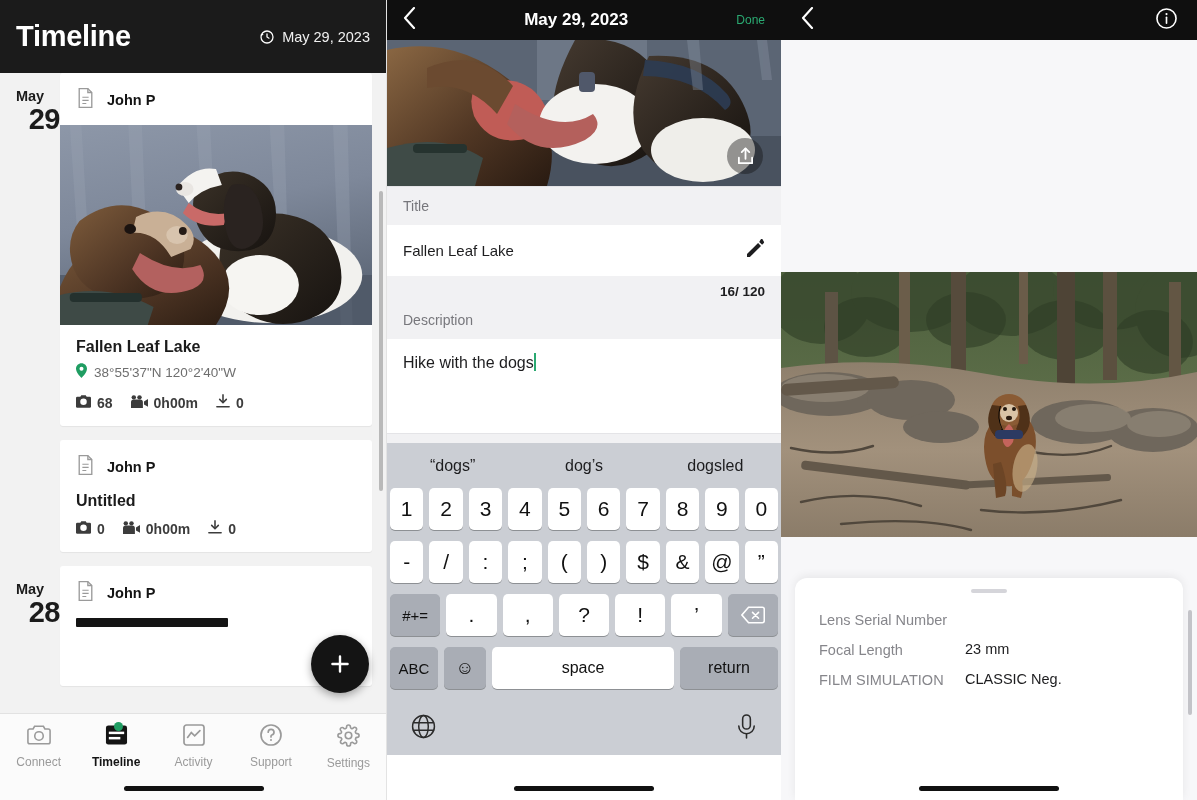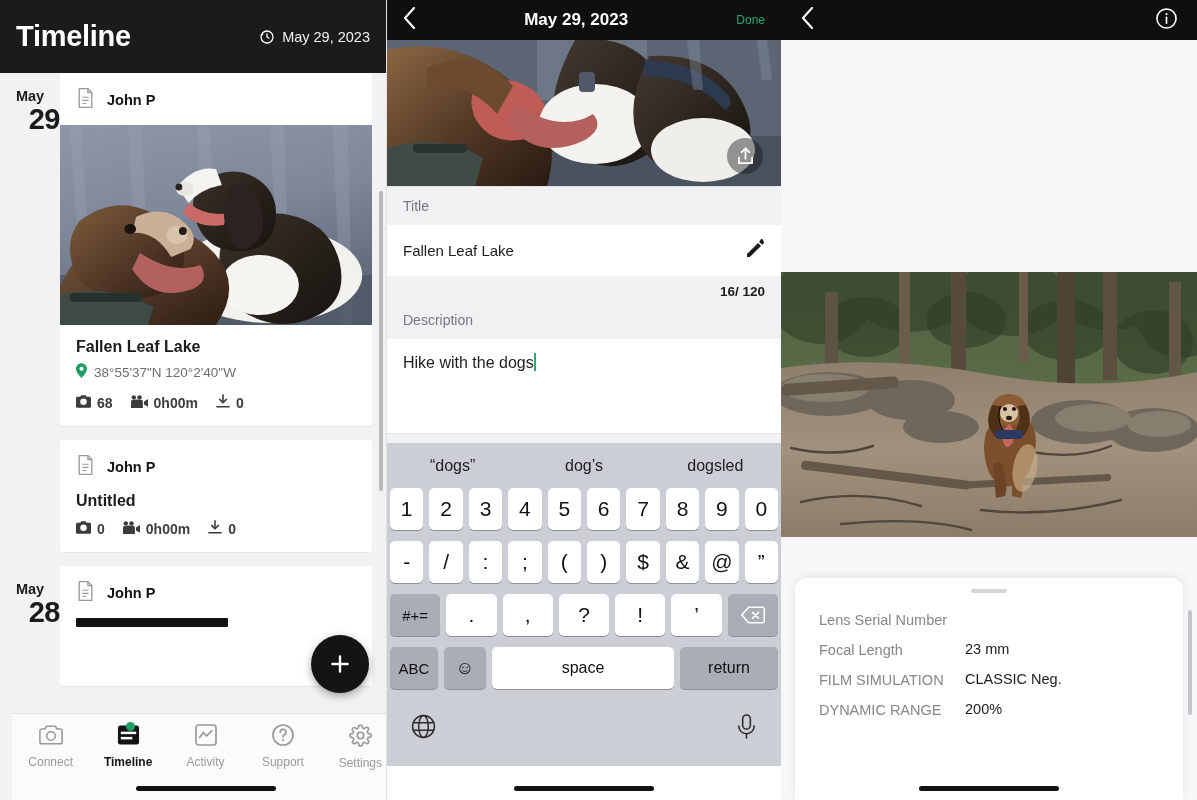--- a/index.html
+++ b/index.html
@@ -44,21 +44,21 @@
   .card-meta-nophoto .t { font-size: 16px; font-weight: 700; color: #1b1b1b; margin-bottom: 10px; }
 
   .fab {
     position: absolute; right: 17px; bottom: 20px; width: 58px; height: 58px;
     border-radius: 50%; background: #141414; display: flex; align-items: center; justify-content: center;
     box-shadow: 0 3px 8px rgba(0,0,0,.35); border: none; cursor: pointer;
   }
   .p1-scrollbar { position: absolute; right: 3px; top: 118px; width: 4px; height: 300px; background: #b9b9b9; border-radius: 2px;}
 
   .tabbar {
-    position: absolute; bottom: 0; left: 12px; width: 387px; height: 87px;
+    position: absolute; bottom: 0; left: 0; width: 387px; height: 87px;
     background: #fbfbfb; border-top: 1px solid #e2e2e2;
     display: flex; align-items: flex-start; padding-top: 10px;
   }
   .tab { flex: 1; display: flex; flex-direction: column; align-items: center; gap: 5px; position: relative; cursor: pointer;}
   .tab .lbl { font-size: 12px; color: #9a9a9a; }
   .tab.active .lbl { color: #141414; font-weight: 700; }
   .tab .dot { position: absolute; top: -2px; right: 32px; width: 9px; height: 9px; border-radius: 50%; background: #1f9d62; }
   .home-ind { position: absolute; bottom: 9px; left: 50%; transform: translateX(-50%); width: 140px; height: 5px; background: #111; border-radius: 3px;}
 
   
@@ -70,21 +70,21 @@
   .share-btn { position: absolute; right: 18px; bottom: 12px; width: 36px; height: 36px; border-radius: 50%; background: rgba(20,20,20,.42); display:flex; align-items:center;justify-content:center;}
 
   .fld-label { background: #f1f1f3; padding: 11px 16px; font-size: 14px; color: #77777c; border-top: 1px solid #e4e4e7;}
   .fld-value { background: #fff; padding: 14px 16px; display: flex; align-items: center; justify-content: space-between; font-size: 15px; color: #1d1d1f;}
   .fld-count { background: #f1f1f3; padding: 8px 16px 2px 16px; text-align: right; font-size: 13.5px; font-weight: 700; color: #1d1d1f;}
   .desc-area { background: #fff; padding: 14px 16px; height: 94px; font-size: 16px; color: #1d1d1f; }
   .caret { display:inline-block; width:2px; height:18px; background:#2aa971; vertical-align:-3px; }
   .sep-row { background:#f1f1f3; height: 10px; border-top:1px solid #e4e4e7;}
 
   
-  .kb { background: #cbced4; padding-bottom: 16px; }
+  .kb { background: #cbced4; padding-bottom: 5px; }
   .kb-sugg { display: flex; align-items: center; height: 45px; }
   .kb-sugg .s { flex: 1; text-align: center; font-size: 16px; color: #1d1d1f; position: relative; cursor:pointer;}
   .kb-sugg .s + .s::before { content:""; position: absolute; left: 0; top: 9px; bottom: 9px; width: 1px; background: #a9adb5;}
   .kb-row { display: flex; justify-content: center; gap: 6px; padding: 0 3px 11px 3px; }
   .key {
     background: #fff; border-radius: 5px; height: 42px; flex: 1;
     display: flex; align-items: center; justify-content: center;
     font-size: 21px; color: #111; box-shadow: 0 1px 0 rgba(0,0,0,.30); cursor: pointer;
   }
   .key.dark { background: #a9adb5; }
@@ -633,22 +633,18 @@
         <div class="exif-v"></div>
       </div>
       <div class="exif-row">
         <div class="exif-k">Focal Length</div>
         <div class="exif-v">23 mm</div>
       </div>
       <div class="exif-row">
         <div class="exif-k">FILM SIMULATION</div>
         <div class="exif-v">CLASSIC Neg.</div>
       </div>
-      <div class="exif-row">
-        <div class="exif-k">DYNAMIC RANGE</div>
-        <div class="exif-v">200%</div>
-      </div>
       <div class="p3-home"></div>
     </div>
     <div class="p3-scrollbar"></div>
   </div>
 
 </div>
 
 </body></html>

